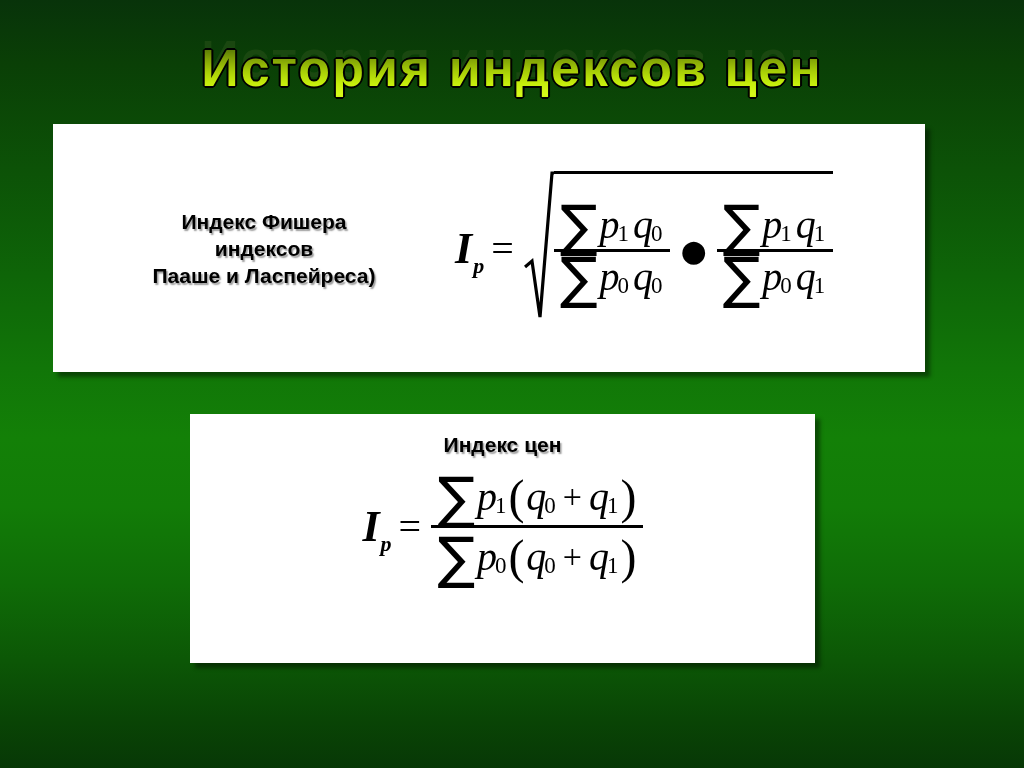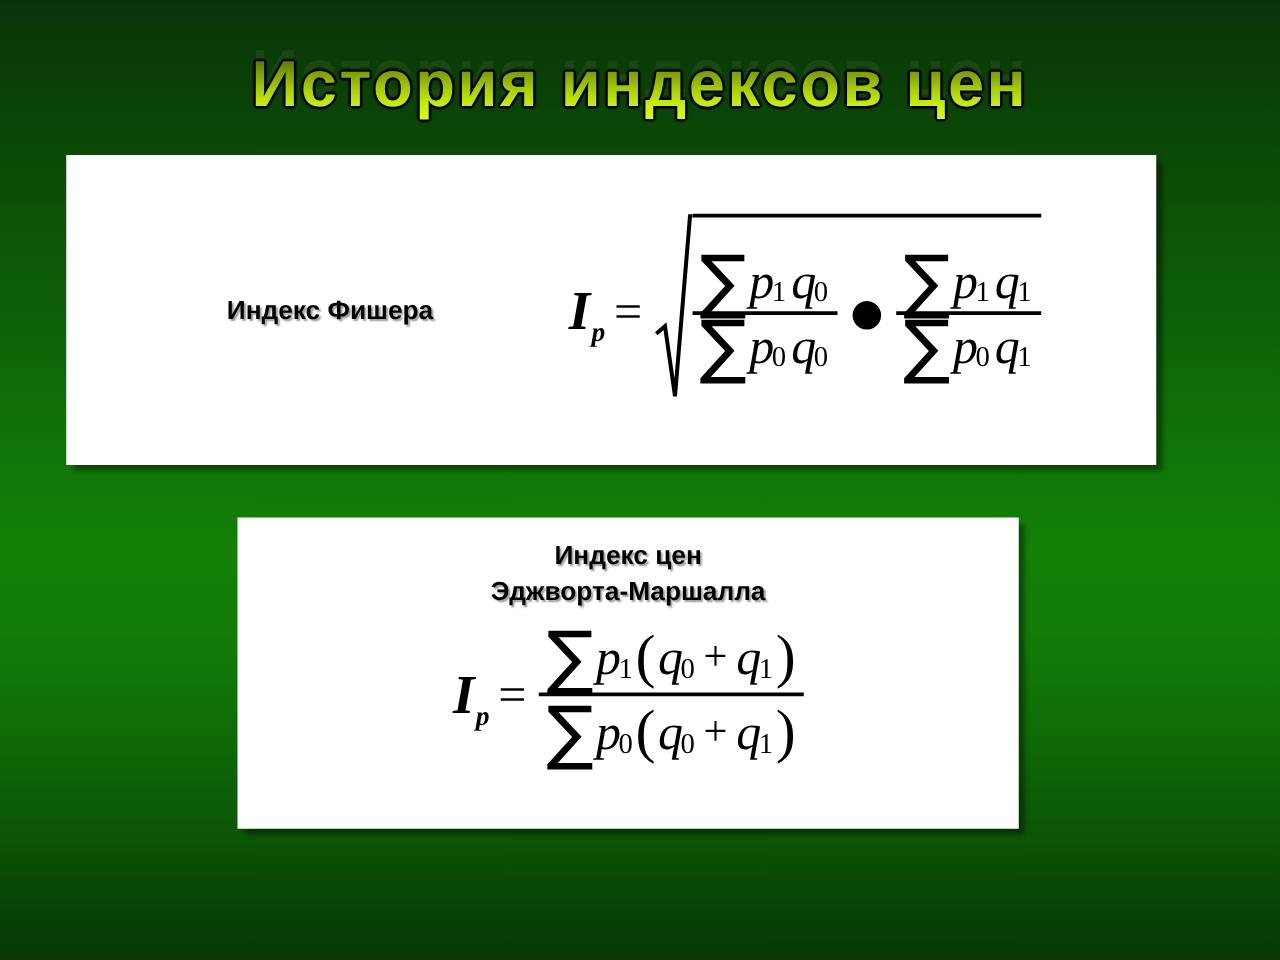--- a/index.html
+++ b/index.html
@@ -263,20 +263,22 @@
   <div id="title-wrap">
     <div class="title-text" id="title-ghost">История индексов цен</div>
     <div class="title-text" id="title-main">История индексов цен</div>
   </div>
 
   <div class="panel" id="panel-fisher">
     <div id="fisher-inner">
 
       <div id="fisher-caption">
         <span class="cap-line">Индекс Фишера</span>
+        <span class="cap-line">индексов</span>
+        <span class="cap-line">Пааше и Ласпейреса)</span>
       </div>
 
       <div id="fisher-formula" class="math">
 
         <span class="ip">
           <span>I</span><span class="sub">p</span>
         </span>
 
         <span class="eq">=</span>
 
@@ -332,21 +334,20 @@
 
       </div>
     </div>
   </div>
 
   <div class="panel" id="panel-edgeworth">
     <div id="edgeworth-inner">
 
       <div id="edgeworth-caption">
         <span class="cap-line">Индекс цен</span>
-        <span class="cap-line">Эджворта-Маршалла</span>
       </div>
 
       <div id="edgeworth-formula" class="math">
 
         <span class="ip">
           <span>I</span><span class="sub">p</span>
         </span>
 
         <span class="eq">=</span>
 

